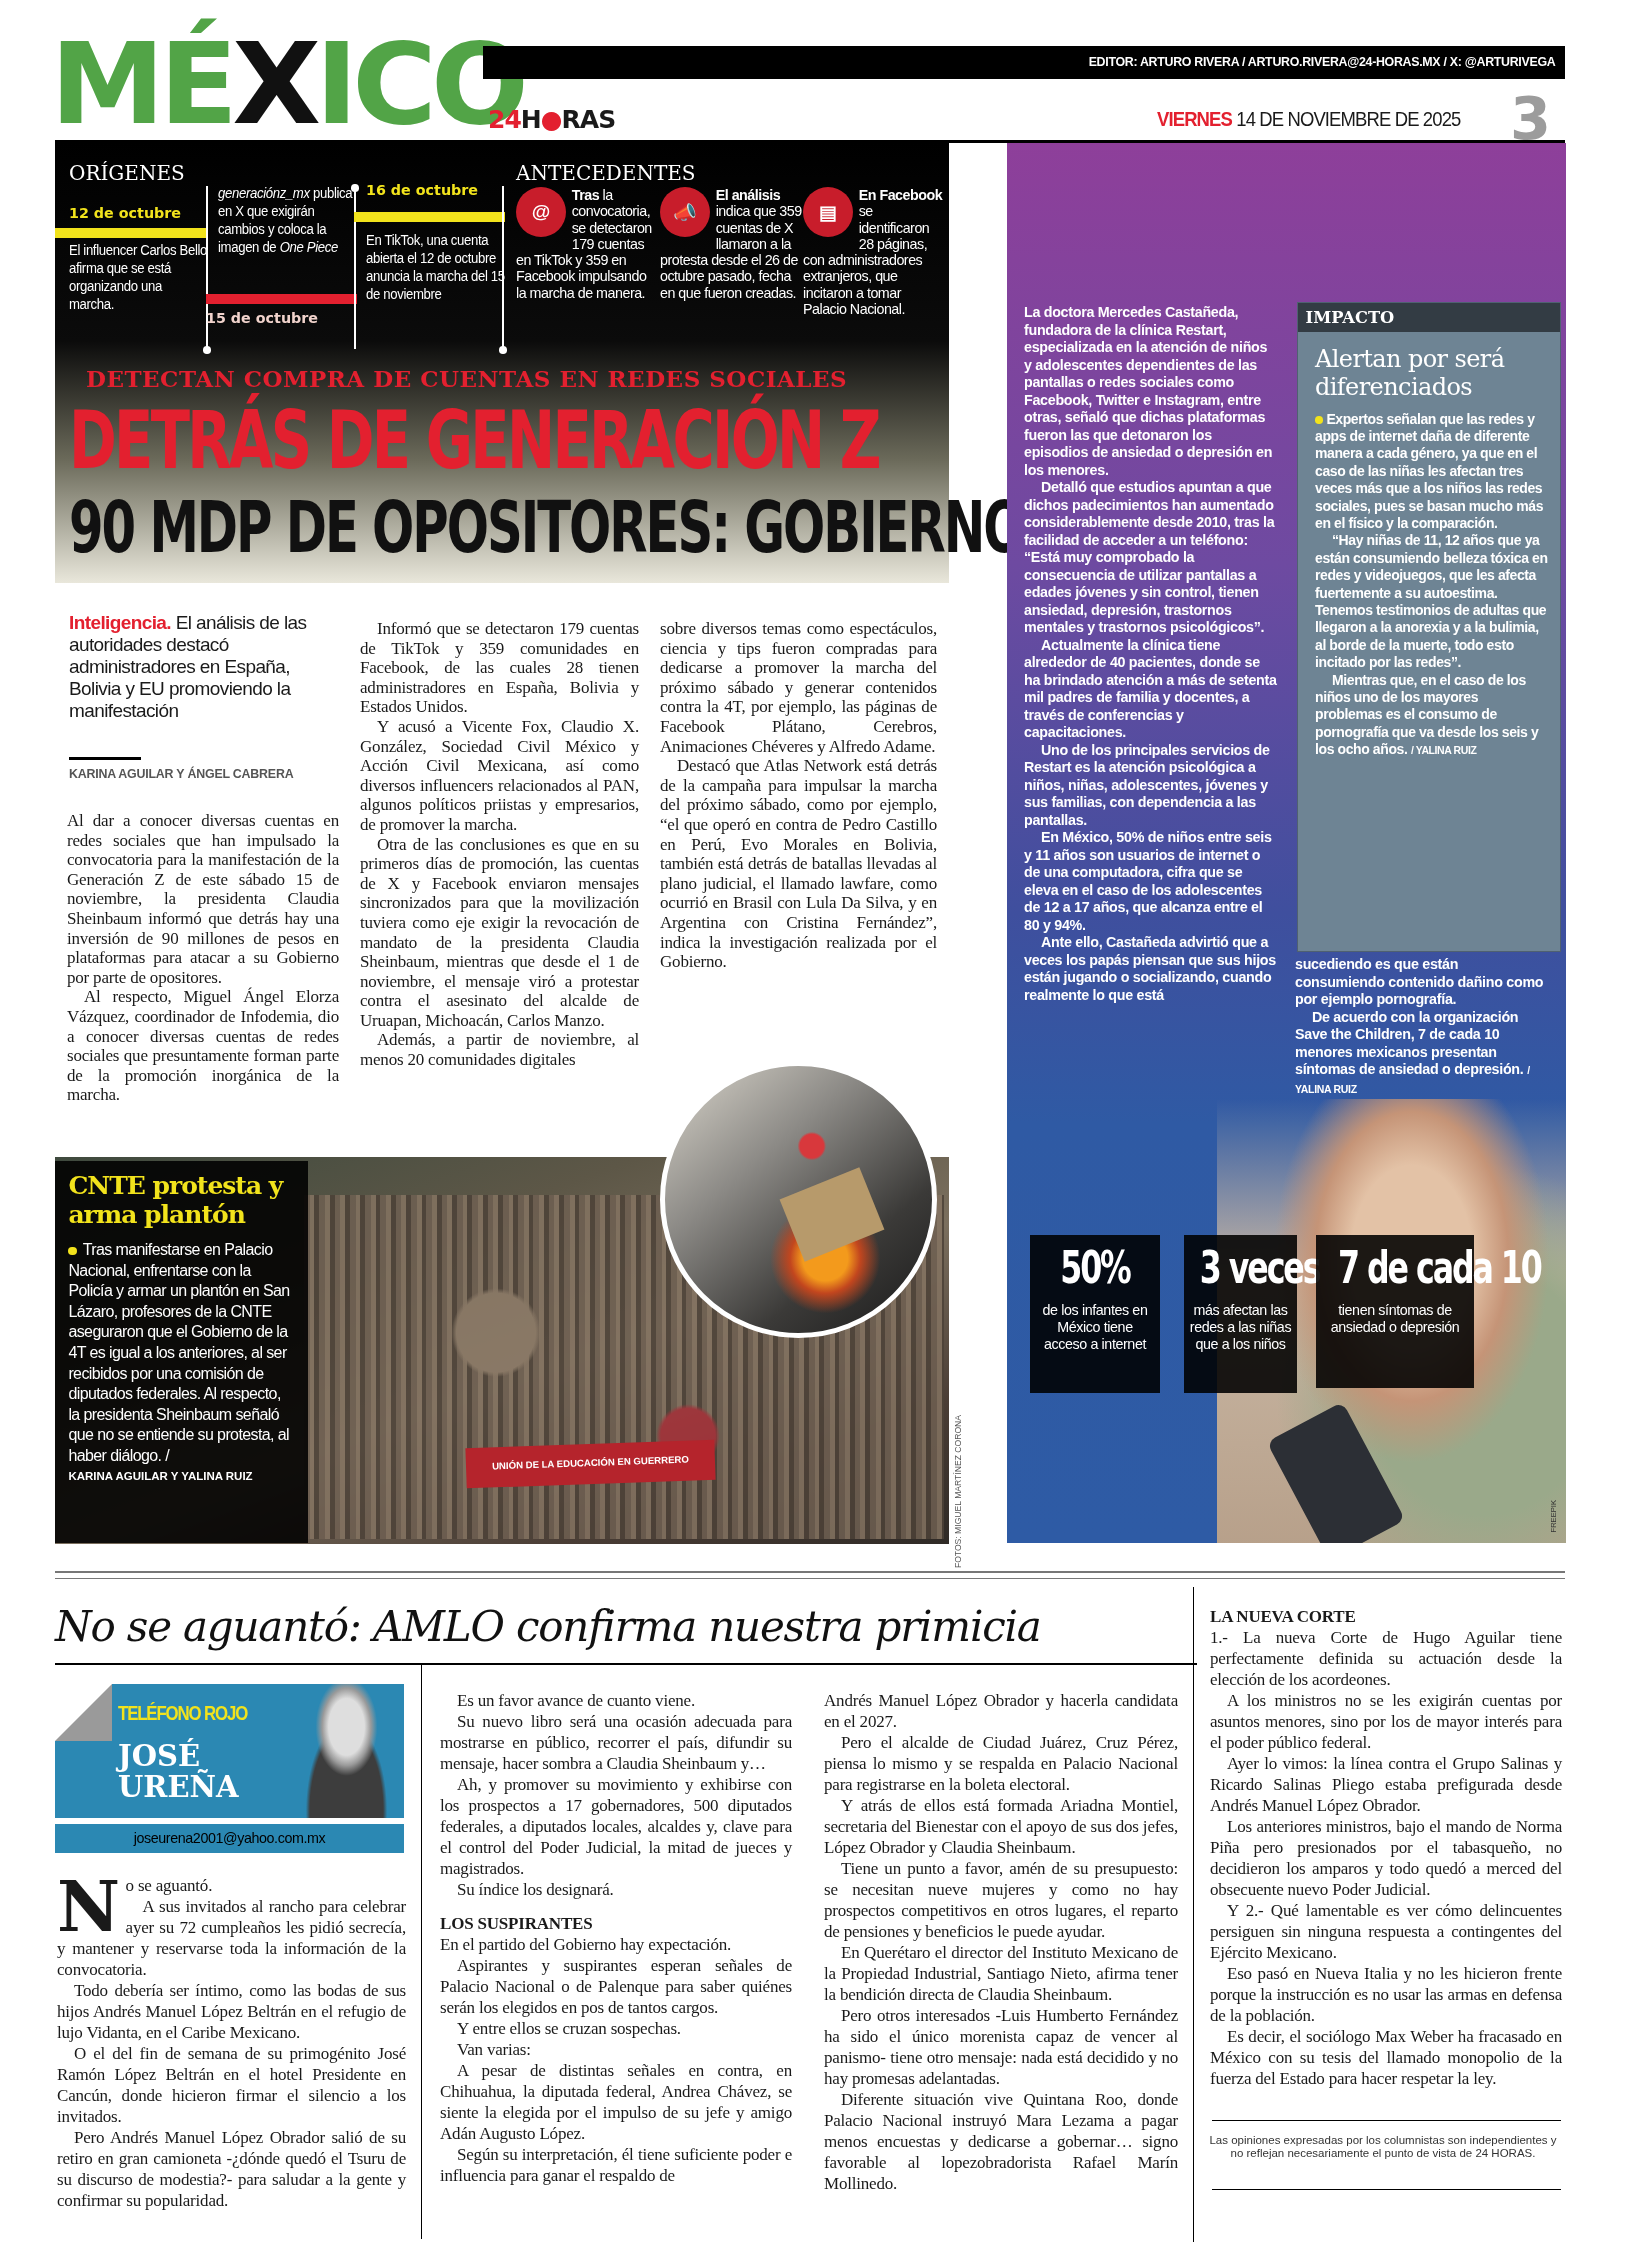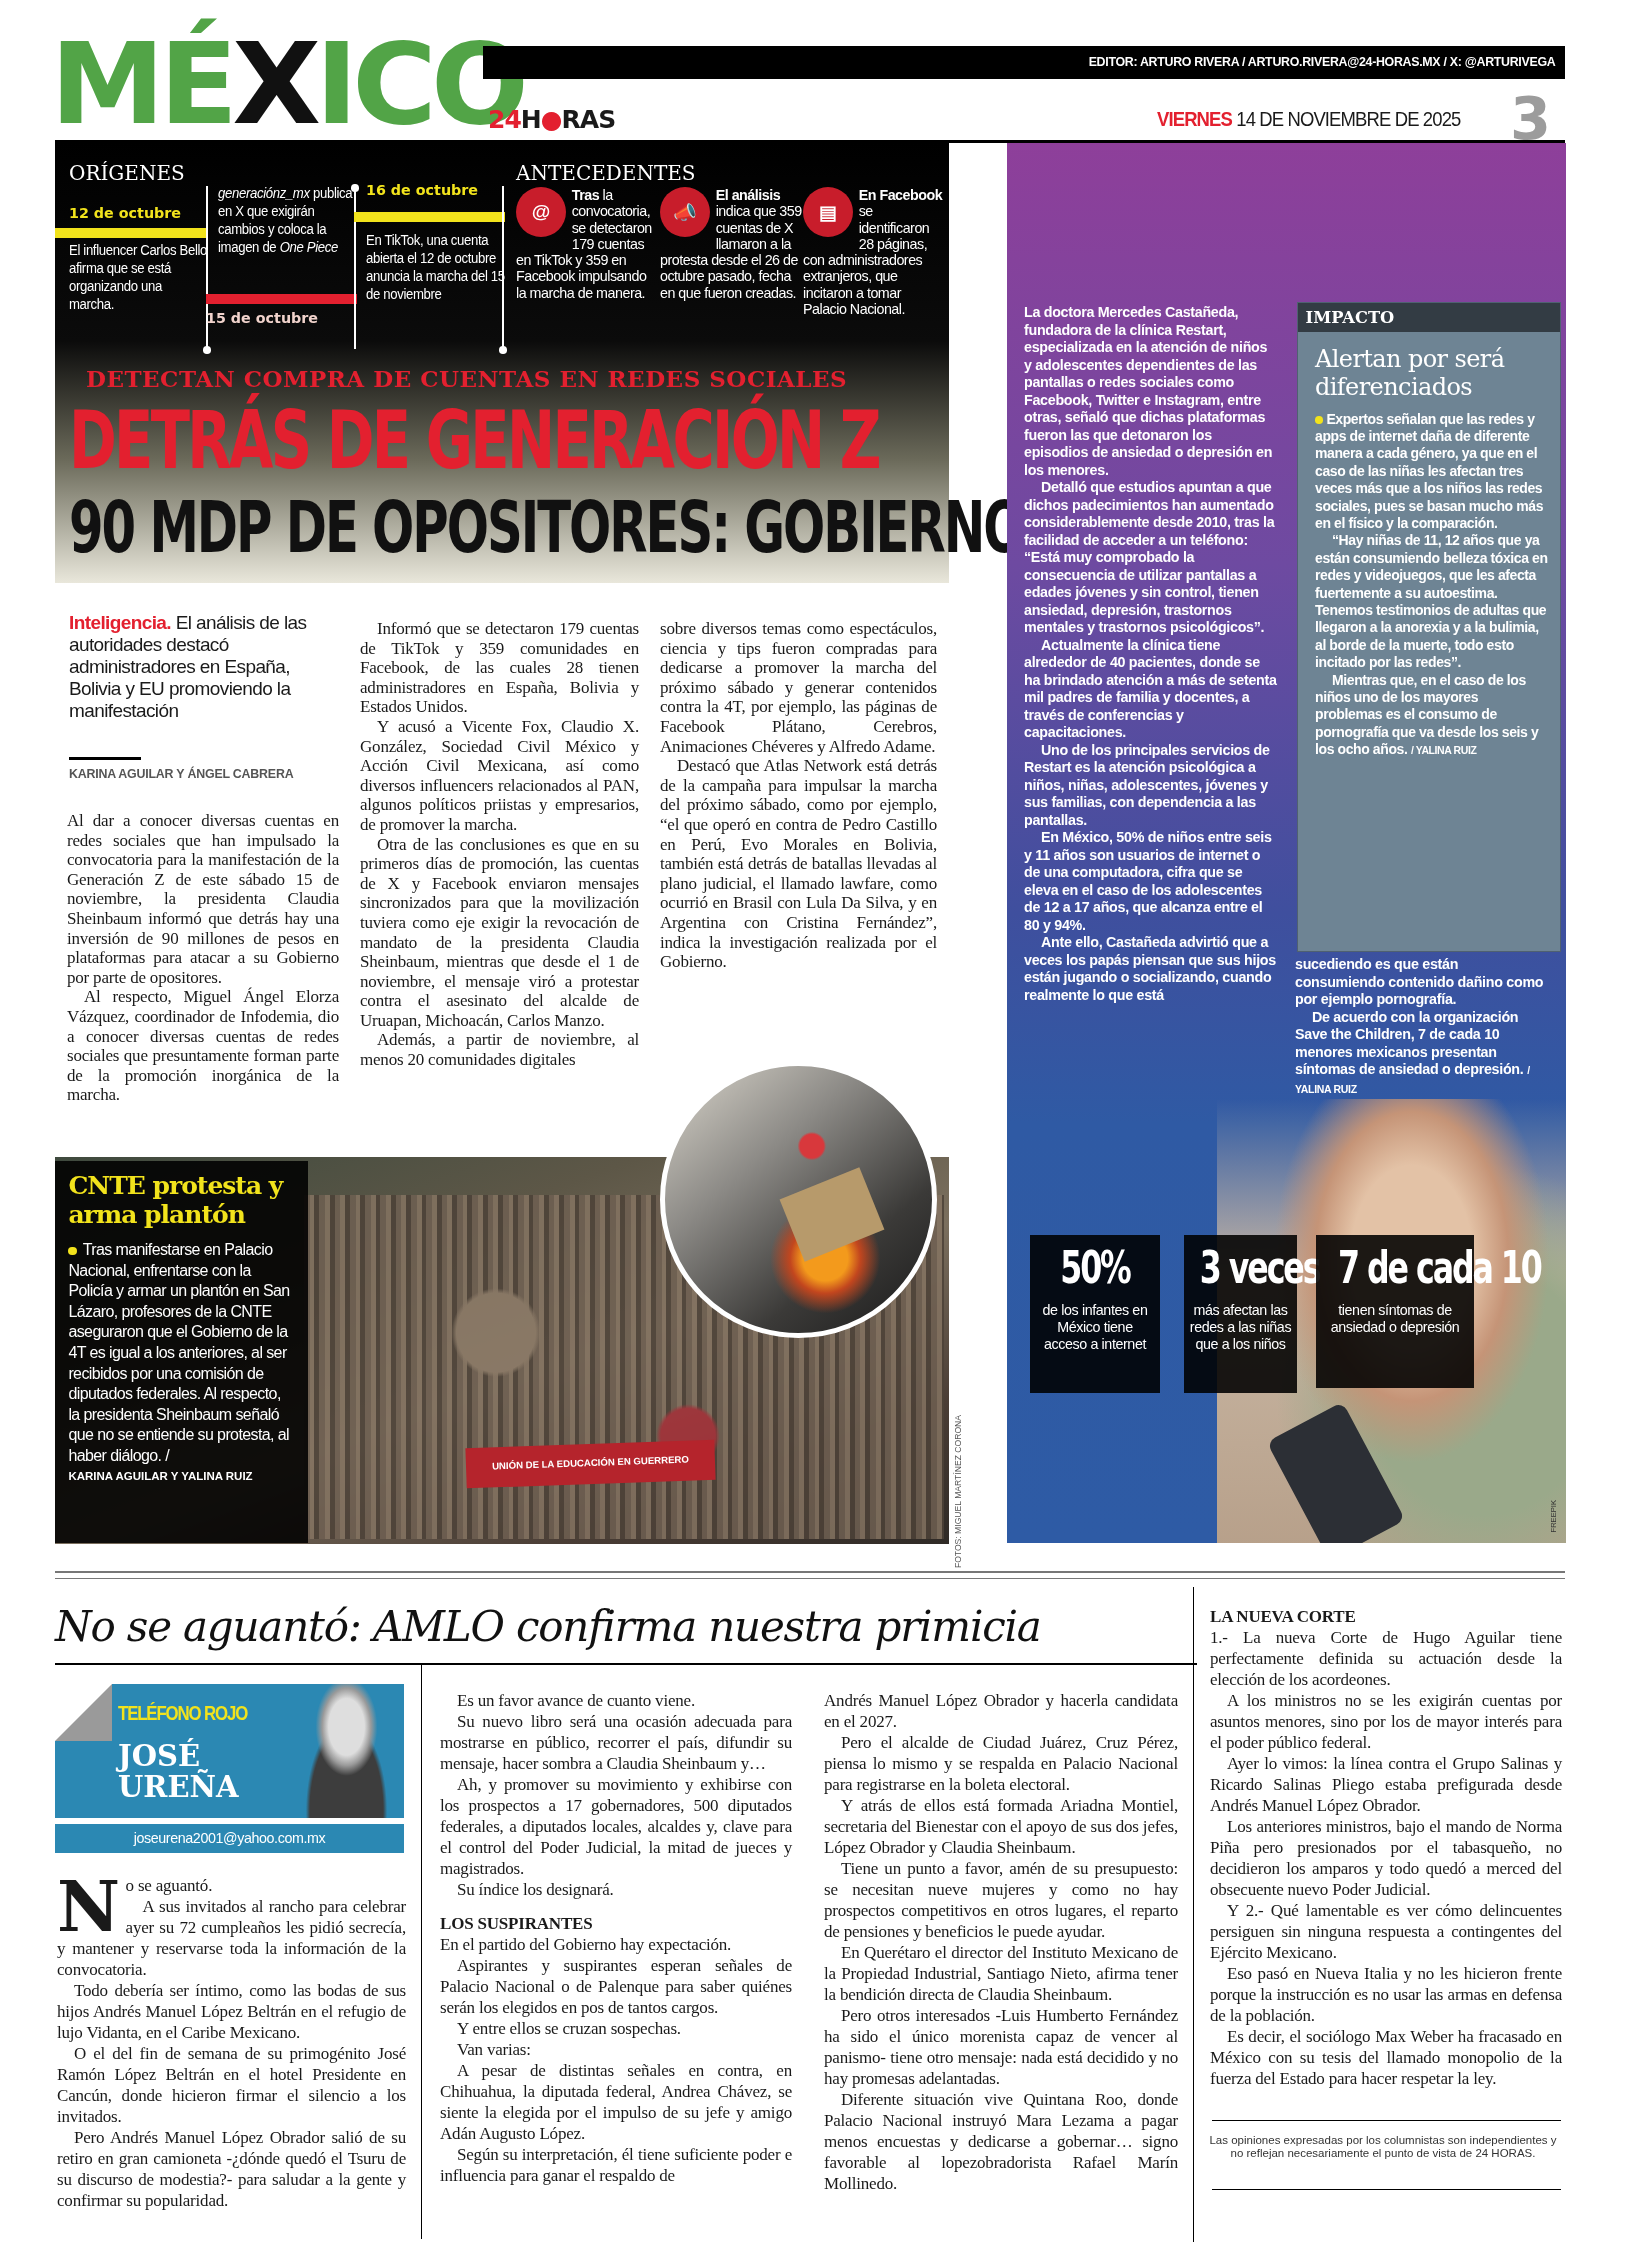--- a/index.html
+++ b/index.html
@@ -84,21 +84,21 @@
   .coltitle { left: 55px; top: 1602px; font-family: "DejaVu Serif", serif; font-style: italic; font-size: 42px; letter-spacing: -1.2px; color: #111; }
   .title-rule { left: 55px; top: 1663px; width: 1142px; height: 1.9px; background: #000; }
   .vrule1 { left: 421px; top: 1665px; width: 1px; height: 574px; background: #000; }
   .vrule2 { left: 1193px; top: 1587px; width: 1px; height: 655px; background: #000; }
 
   .tr-box { left: 55px; top: 1684px; width: 349px; height: 134px; background: #2b88b3; overflow: hidden; }
   .tr-box .fold { position: absolute; left: 0; top: 0; width: 0; height: 0; border-top: 57px solid #fff; border-right: 57px solid #9a9a9a; }
   .tr-box .kick { position: absolute; left: 63px; top: 17px; color: #f2e31c; font-size: 21px; font-weight: bold; letter-spacing: -1.4px; transform: scaleX(0.8); transform-origin: left; }
   .tr-box .name { position: absolute; left: 63px; top: 57px; color: #fff; font-family: "DejaVu Serif", serif; font-weight: 900; font-size: 29px; line-height: 31px; }
   .tr-box .face { position: absolute; left: 234px; top: 0; width: 115px; height: 134px; background: radial-gradient(ellipse at 50% 32%, #dedede 0 22%, #9a9a9a 30%, transparent 38%), radial-gradient(ellipse at 50% 95%, #3d3d3d 0 45%, transparent 50%); }
-  .tr-mail { left: 55px; top: 1824px; width: 349px; height: 29px; background: #2b88b3; color: #ffffff; font-size: 14.3px; text-align: center; padding-top: 5.7px; letter-spacing: -0.4px; }
+  .tr-mail { left: 55px; top: 1824px; width: 349px; height: 29px; background: #2b88b3; color: #000000; font-size: 14.3px; text-align: center; padding-top: 5.7px; letter-spacing: -0.4px; }
 
   .ucol { font-family: "Liberation Serif", serif; font-size: 17px; line-height: 21px; color: #1a1a1a; letter-spacing: -0.2px; text-align: justify; }
   .ucol p { text-indent: 17px; }
   .ucol p.noind { text-indent: 0; }
   .ucol h5 { font-family: "Liberation Serif", serif; font-weight: bold; font-size: 17px; text-indent: 0; }
   .dropcap { float: left; font-family: "DejaVu Serif", serif; font-weight: 900; font-size: 69px; line-height: 59px; margin: 1.9px 5.7px 0 0; }
   .disclaimer { left: 1204px; top: 2134px; width: 358px; font-size: 11.5px; line-height: 13.4px; text-align: center; color: #333; }
   .disc-rule { left: 1212px; width: 349px; height: 1px; background: #000; }
 </style>
 </head>

